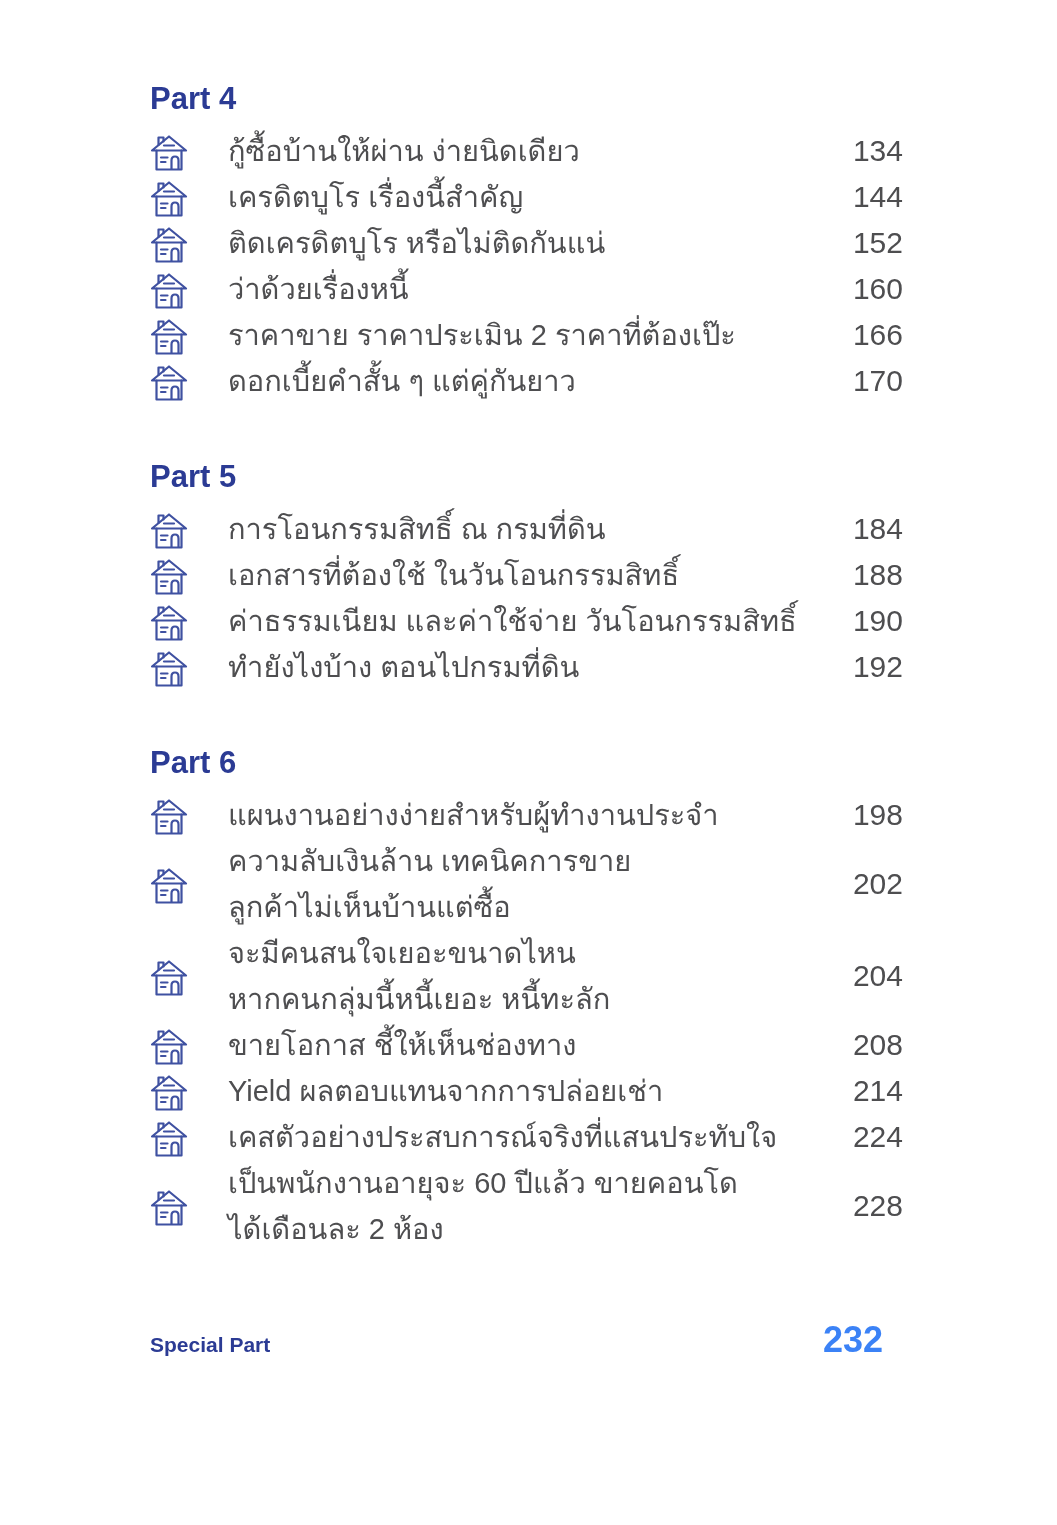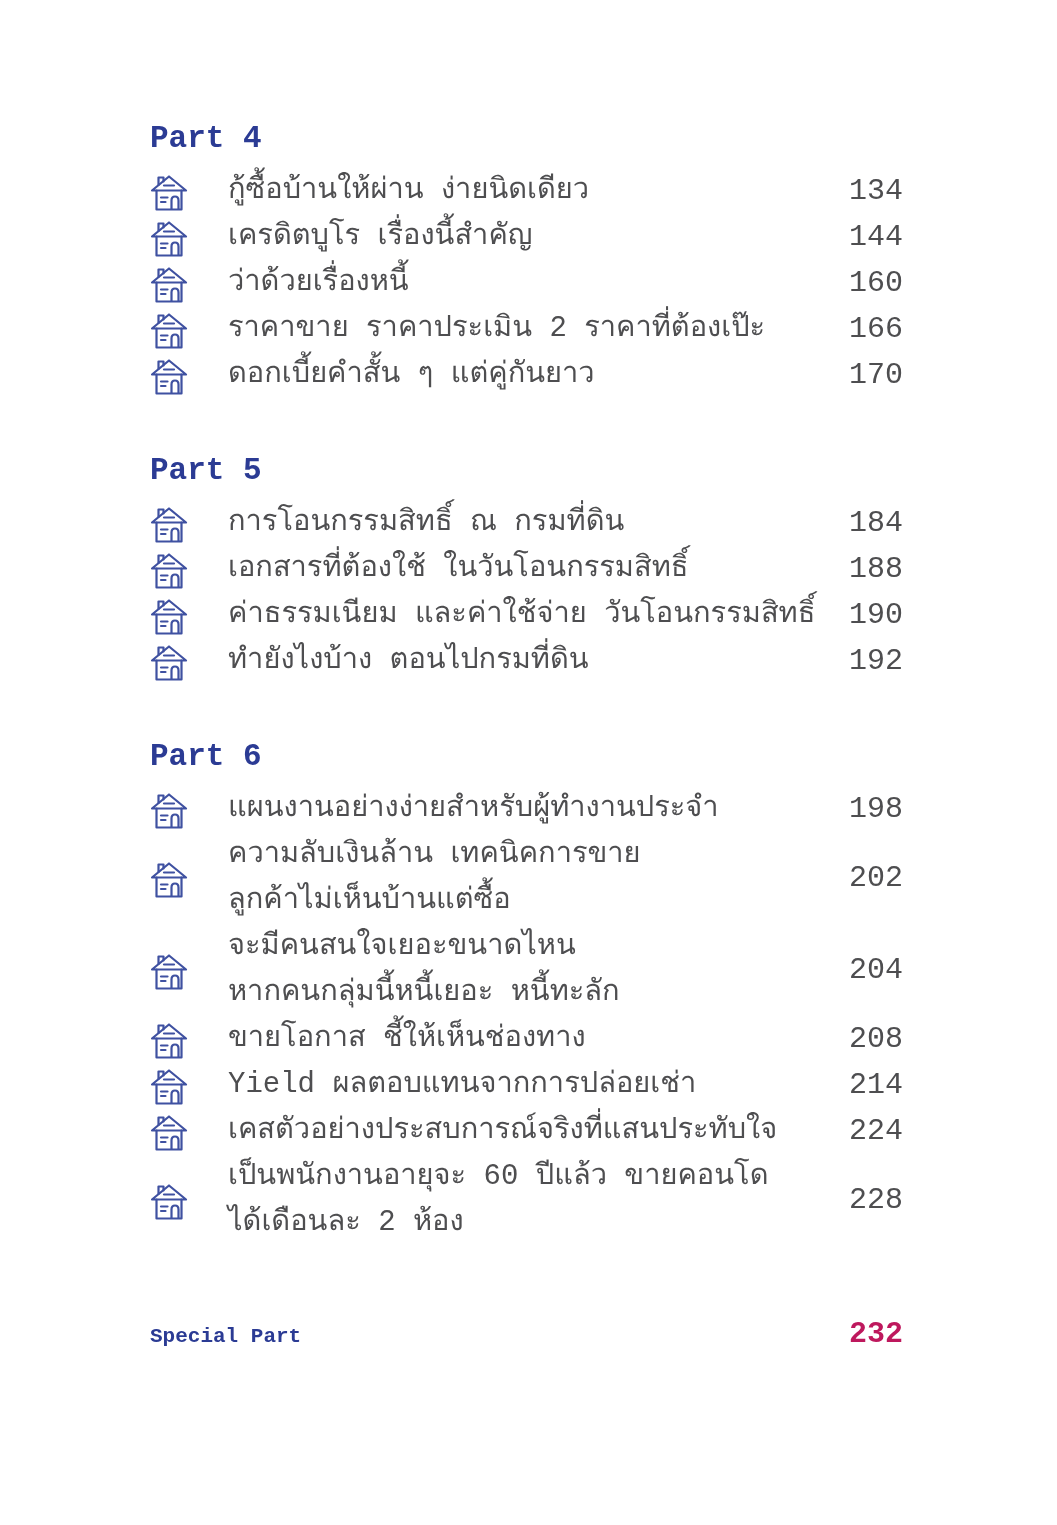--- a/index.html
+++ b/index.html
@@ -8,23 +8,22 @@
     background: #ffffff;
   }
   body {
     width: 1057px;
     height: 1525px;
     font-family: "Liberation Sans", "DejaVu Sans", sans-serif;
     color: #4e4e50;
     overflow: hidden;
   }
   .toc {
-    padding: 120px 154px 0 150px; 
+    padding: 80px 154px 0 150px; 
     box-sizing: border-box;
-    font-family: Liberation Mono, monospace;
   }
   .section { margin-bottom: 54px; }
   .part-label {
     color: #2b3b94;
     font-weight: bold;
     font-size: 31px;
     line-height: 38px;
     margin: 0 0 10px 0;
   }
   .row {
@@ -63,24 +62,24 @@
   }
   .special-label {
     flex: 1 1 auto;
     color: #2b3b94;
     font-weight: bold;
     font-size: 21px;
     line-height: 40px;
   }
   .special-page {
     flex: 0 0 80px;
-    text-align: right;
-    color: #be185d;
+    text-align: left;
+    color: #3b82f6;
     font-weight: bold;
-    font-size: 30px;
+    font-size: 36px;
     line-height: 40px;
   }
   .defs { position: absolute; width: 0; height: 0; overflow: hidden; }
 </style>
 </head>
 <body>
 
 <svg class="defs" xmlns="http://www.w3.org/2000/svg" aria-hidden="true">
   <symbol id="house-sym" viewBox="0 0 38 40">
     <g fill="none" stroke="#3f51a1" stroke-width="2.2" stroke-linecap="round" stroke-linejoin="round">
@@ -128,20 +127,31 @@
         </span>
       <span class="page-cell">144</span>
     </div>
     <div class="row">
       <span class="icon-cell">
           <svg class="house">
             <use href="#house-sym"></use>
           </svg>
         </span>
       <span class="title-cell">
+          <span class="title-line">ติดเครดิตบูโร หรือไม่ติดกันแน่</span>
+        </span>
+      <span class="page-cell">152</span>
+    </div>
+    <div class="row">
+      <span class="icon-cell">
+          <svg class="house">
+            <use href="#house-sym"></use>
+          </svg>
+        </span>
+      <span class="title-cell">
           <span class="title-line">ว่าด้วยเรื่องหนี้</span>
         </span>
       <span class="page-cell">160</span>
     </div>
     <div class="row">
       <span class="icon-cell">
           <svg class="house">
             <use href="#house-sym"></use>
           </svg>
         </span>

